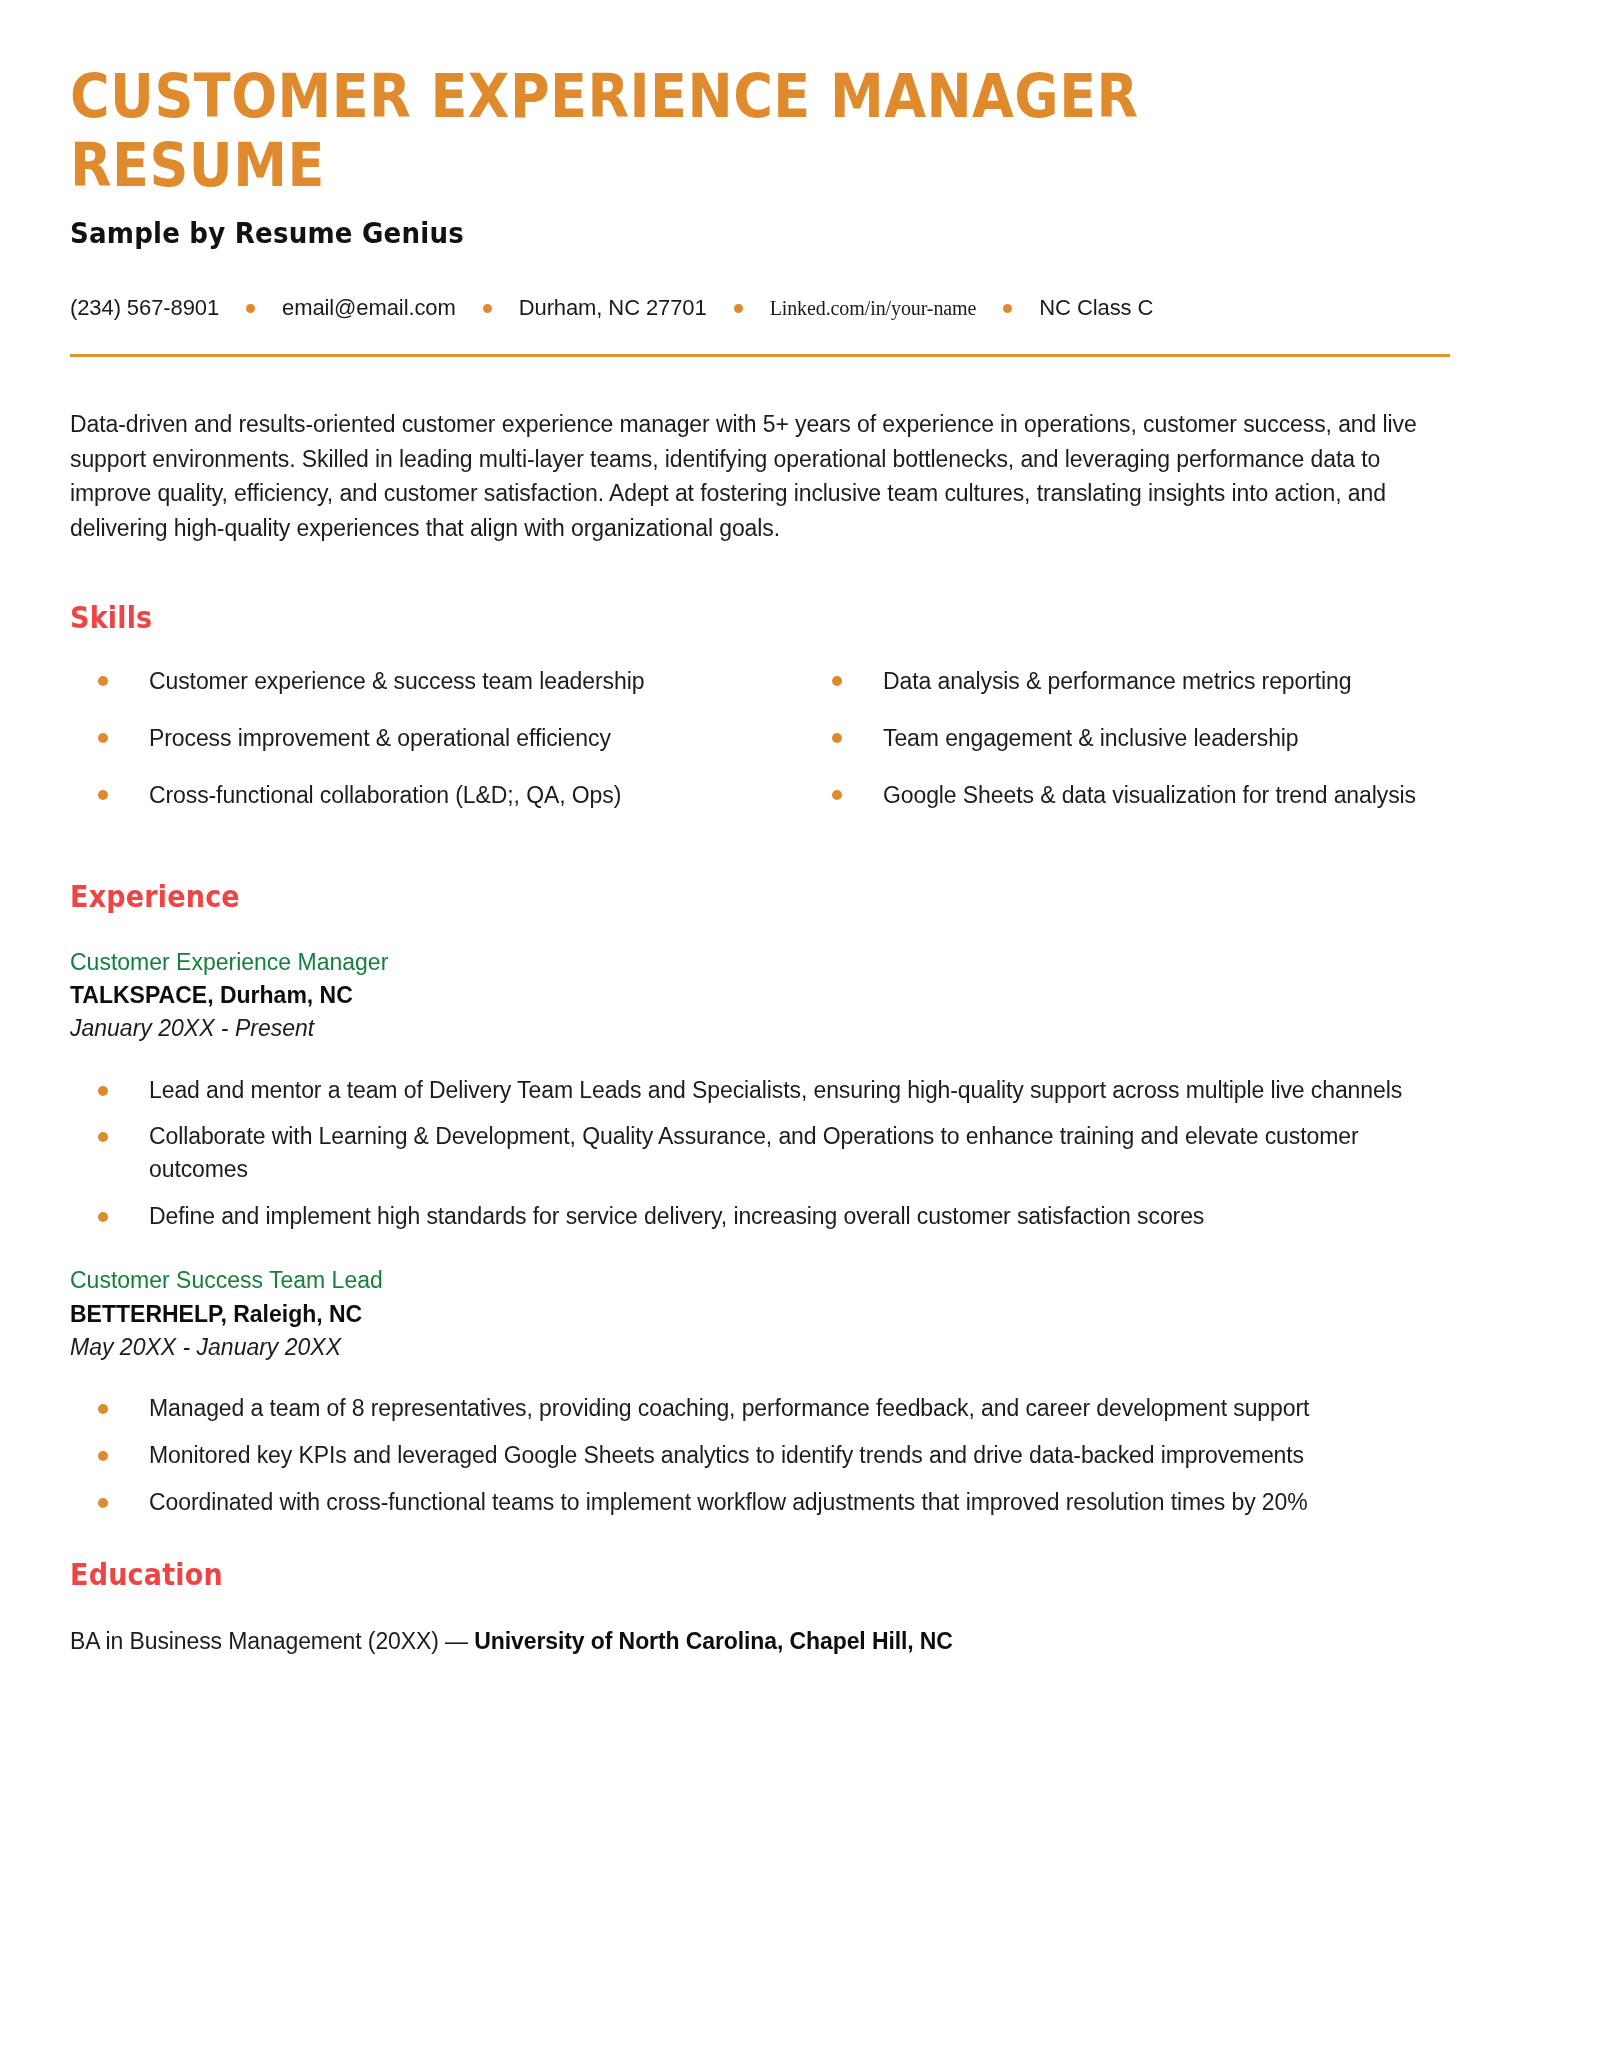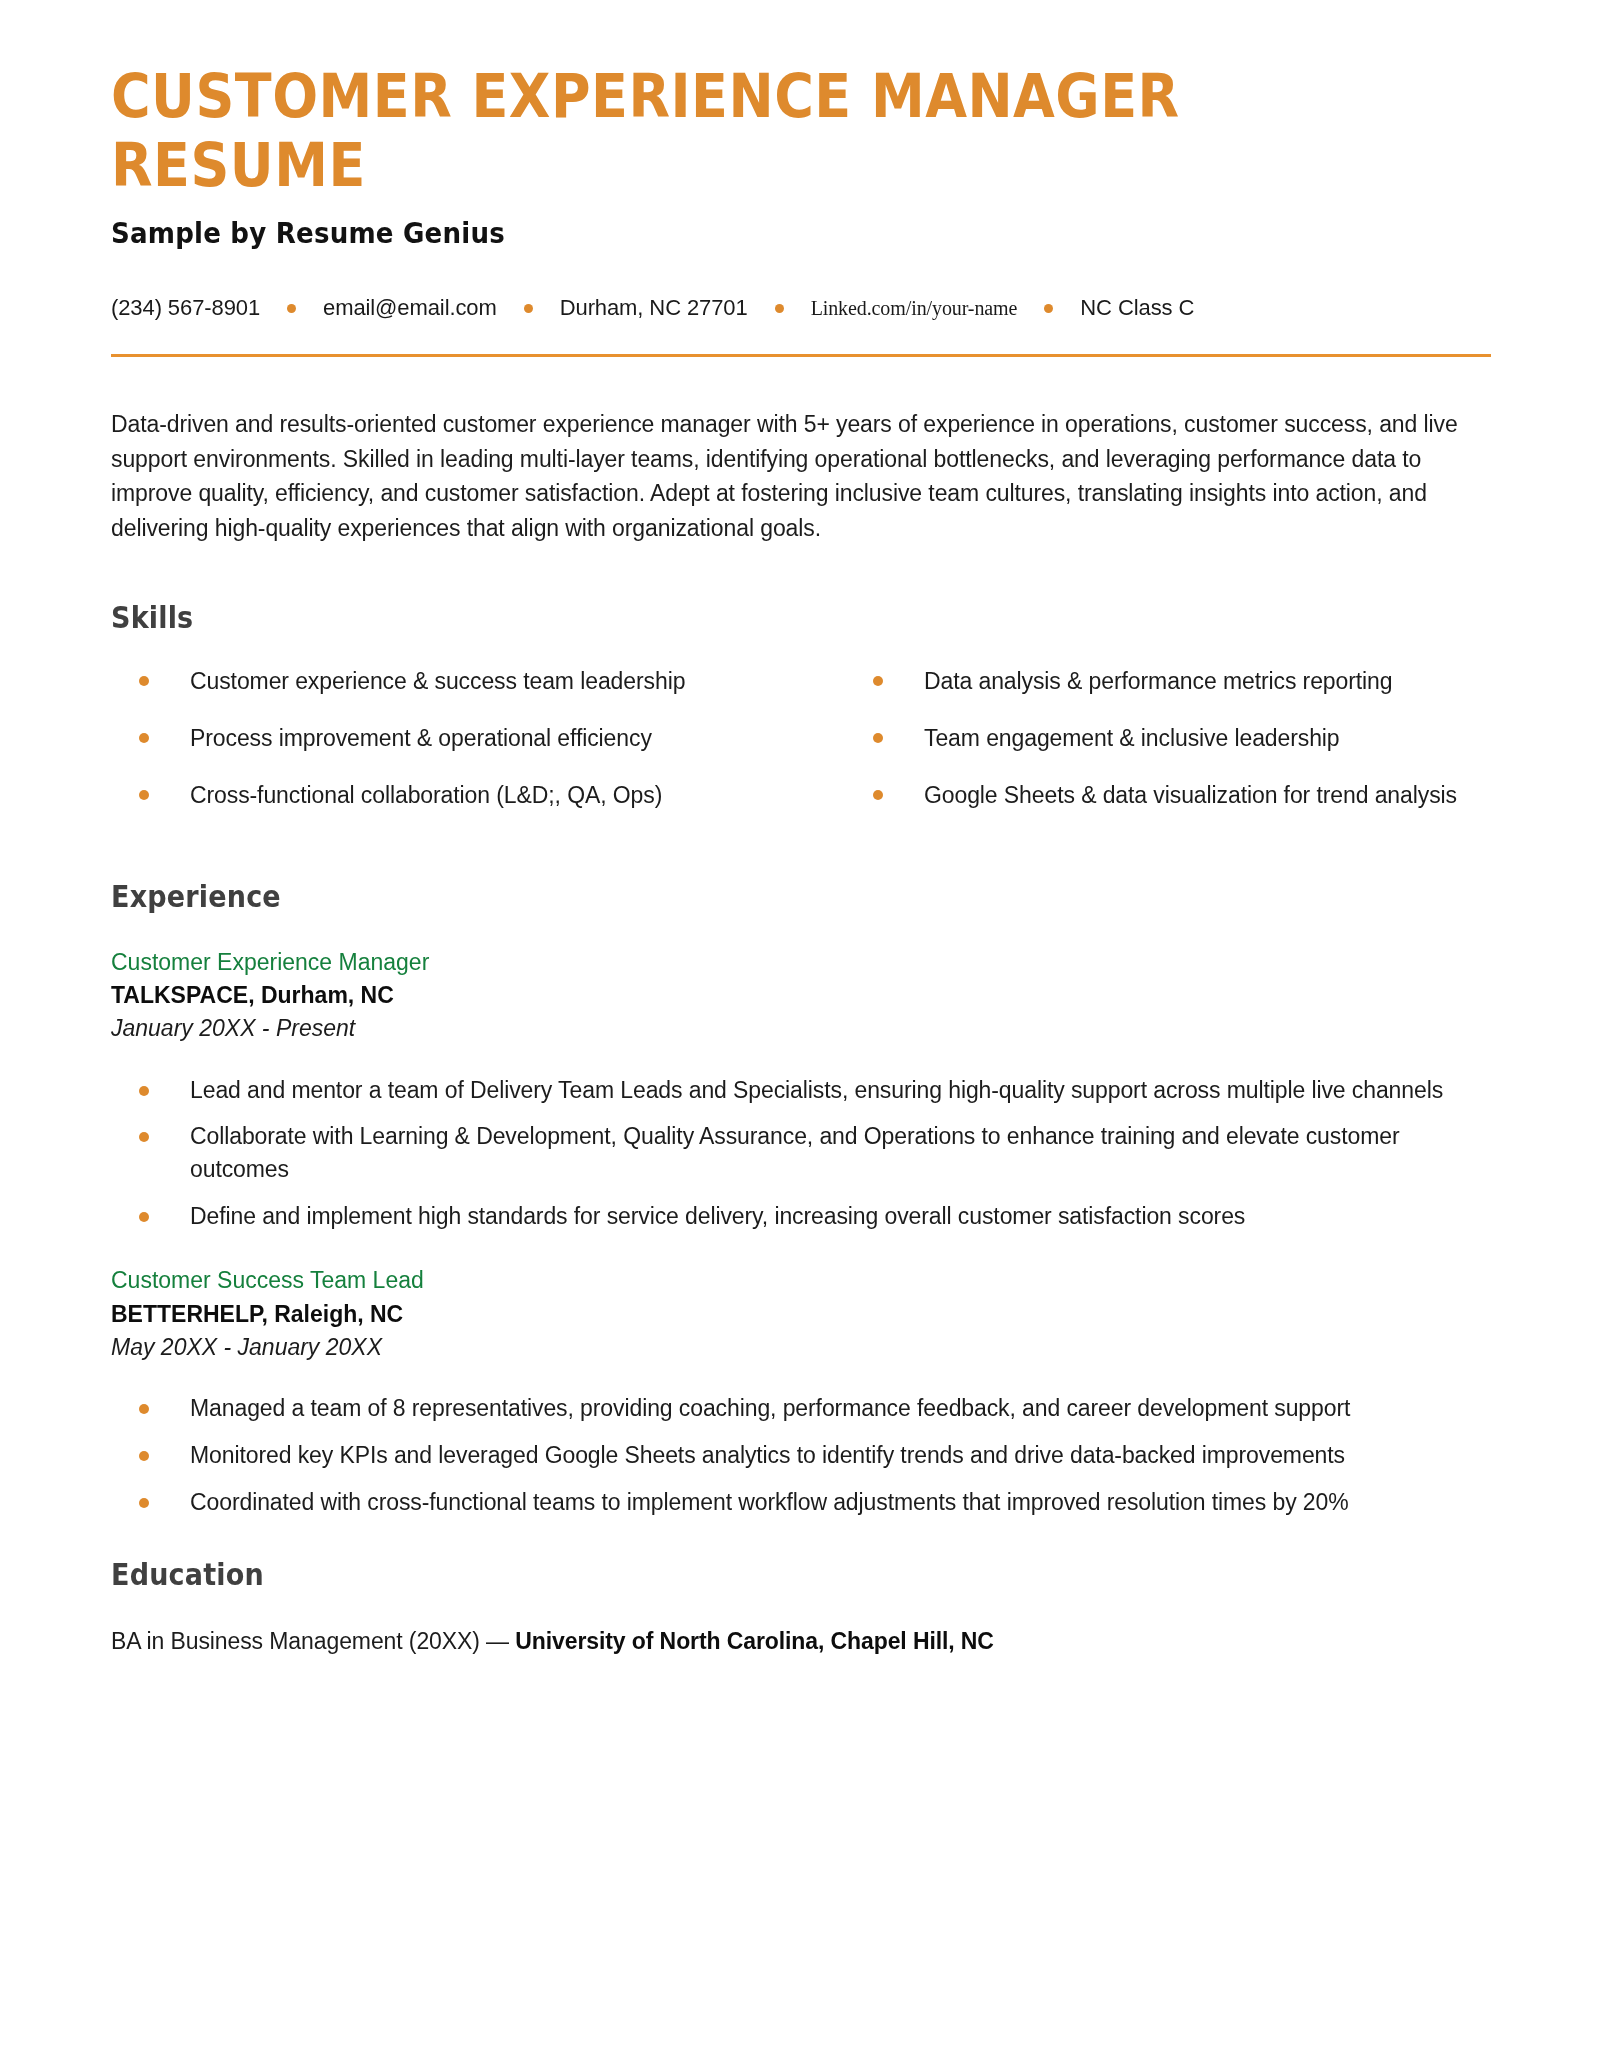--- a/index.html
+++ b/index.html
@@ -14,21 +14,21 @@
     color: #1a1a1a;
     overflow: hidden;
   }
 
   .page {
     position: relative;
     width: 1600px;
     height: 1678px;
     background: #ffffff;
     box-sizing: border-box;
-    padding: 0 115px 0 111px;
+    padding: 0 115px 0 70px;
   }
 
   
   .resume-title {
     font-family: "DejaVu Sans Condensed", "Liberation Sans Narrow", "Liberation Sans", sans-serif;
     font-stretch: condensed;
     font-weight: 700;
     font-size: 60px;
     line-height: 1.15;
     letter-spacing: 0.5px;
@@ -94,21 +94,21 @@
     max-width: 1365px;
     letter-spacing: -0.1px;
   }
 
   
   .section-heading {
     font-family: "DejaVu Sans Condensed", "Liberation Sans Narrow", "Liberation Sans", sans-serif;
     font-stretch: condensed;
     font-weight: 700;
     font-size: 30px;
-    color: #404040;
+    color: #ef4444;
     margin: 0;
     letter-spacing: 0.2px;
   }
 
   
   .skills-section { margin-top: 55px; }
   .skills-grid {
     display: grid;
     grid-template-columns: 690px 1fr;
     margin-top: 30px;

